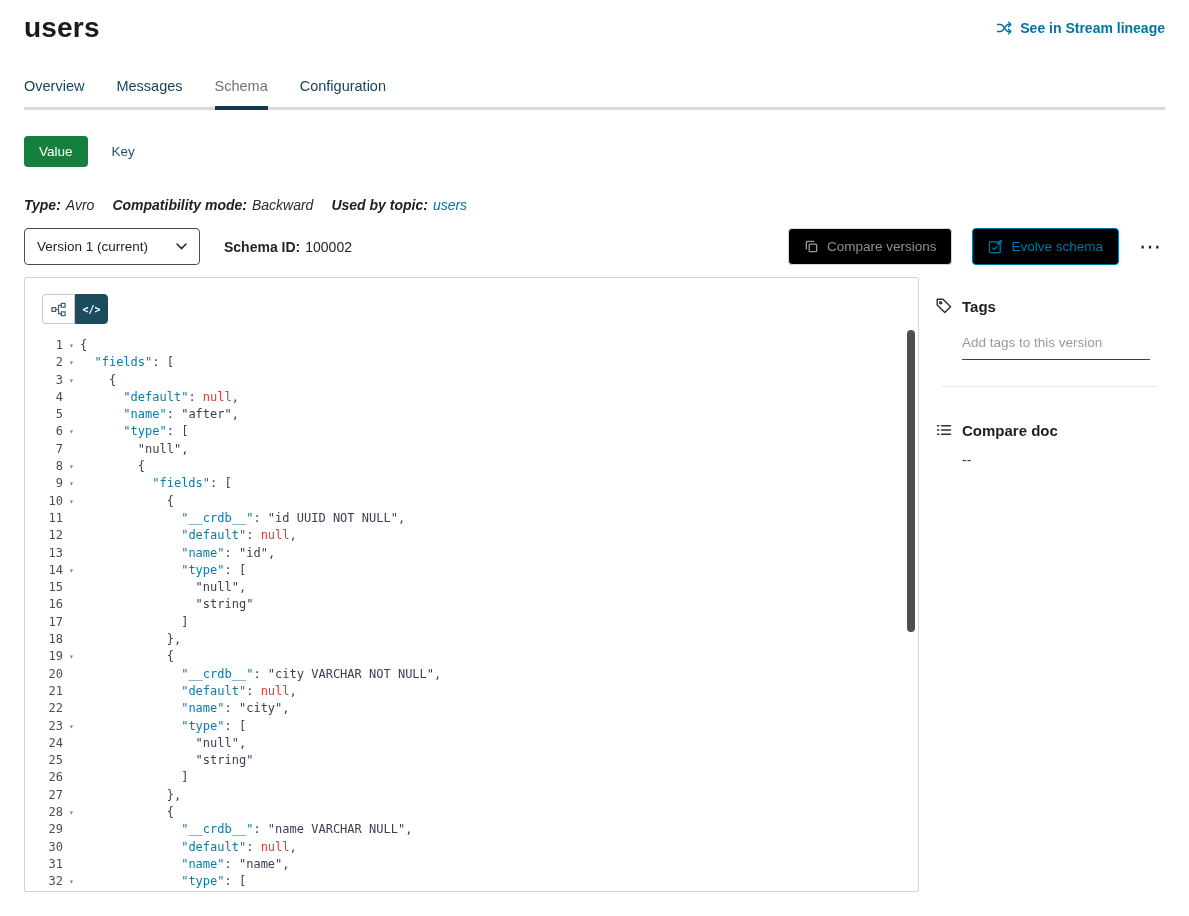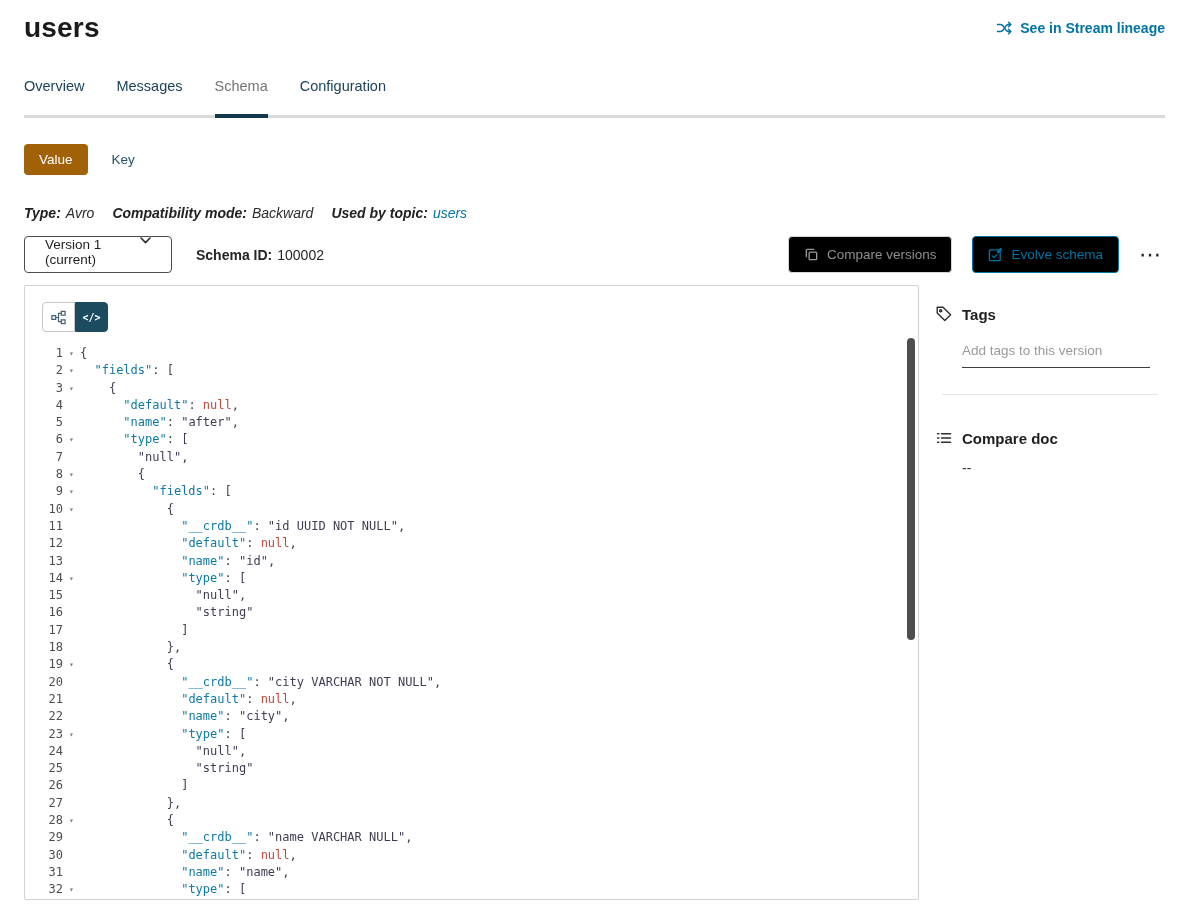--- a/index.html
+++ b/index.html
@@ -12,38 +12,38 @@
   }
   .page { padding: 0 24px; }
 
   
   .hdr { display: flex; justify-content: space-between; align-items: center; padding-top: 12px; }
   .hdr h1 { margin: 0; font-size: 28px; font-weight: 700; color: #1a1a1a; letter-spacing: .2px; }
   .lineage-link { display: flex; align-items: center; gap: 7px; color: #0074a2; font-size: 14px; font-weight: 600; cursor: pointer; text-decoration: none; }
 
   
   .tabs { margin-top: 34px; display: flex; gap: 32px; border-bottom: 3px solid #d7d9db; }
-  .tab { font-size: 14.5px; color: #1b4458; padding-bottom: 20px; cursor: pointer; text-decoration: none; }
+  .tab { font-size: 14.5px; color: #1b4458; padding-bottom: 12px; cursor: pointer; text-decoration: none; }
   .tab.active { border-bottom: 4px solid #12374e; margin-bottom: -3px; font-weight: 500; color: #737373; }
 
   
   .serde { margin-top: 26px; display: flex; align-items: center; gap: 24px; }
-  .serde .seg-active { background: #a16207; color: #fff; border: none; border-radius: 4px; padding: 8px 15px; font-size: 13.5px; font-family: inherit; cursor: pointer; }
+  .serde .seg-active { background: #15803d; color: #fff; border: none; border-radius: 4px; padding: 8px 15px; font-size: 13.5px; font-family: inherit; cursor: pointer; }
   .serde .seg-plain { color: #24536b; font-size: 13.5px; cursor: pointer; }
 
   
   .meta { margin-top: 30px; display: flex; gap: 18px; font-size: 14px; align-items: baseline; font-style: italic; }
   .meta b { font-weight: 700; color: #212121; }
   .meta .v { margin-left: 5px; color: #2b2b2b; }
   .meta .link { margin-left: 5px; color: #0074a2; cursor: pointer; text-decoration: none; }
 
   
   .tbar { margin-top: 15px; display: flex; align-items: center; }
-  .version-select { width: 148px; height: 37px; border: 1px solid #4c4c4c; border-radius: 4px; background: #fff;
-    display: flex; align-items: flex-start; justify-content: space-between; padding: 0 20px; font-size: 13.5px; color: #1e1e1e; cursor: pointer; }
+  .version-select { width: 176px; height: 37px; border: 1px solid #4c4c4c; border-radius: 4px; background: #fff;
+    display: flex; align-items: center; justify-content: space-between; padding: 0 12px; font-size: 13.5px; color: #1e1e1e; cursor: pointer; }
   .schema-id { margin-left: 24px; font-size: 14px; }
   .schema-id b { font-weight: 700; }
   .schema-id .v { margin-left: 5px; }
   .tbar .spacer { flex: 1; }
   .btn { height: 37px; display: flex; align-items: center; gap: 8px; padding: 0 15px; border-radius: 4px; background: #000000; font-size: 13.5px; font-family: inherit; cursor: pointer; }
   .btn-compare { border: 1px solid #d6d6d6; color: #8f8f8f; }
   .btn-evolve { margin-left: 20px; border: 1px solid #0074a2; color: #0074a2; font-weight: 500; }
   .more-btn { margin-left: 18px; font-size: 22px; color: #1f1f1f; line-height: 10px; letter-spacing: 2px; cursor: pointer; background: none; border: none; padding: 4px 2px; }
 
   

